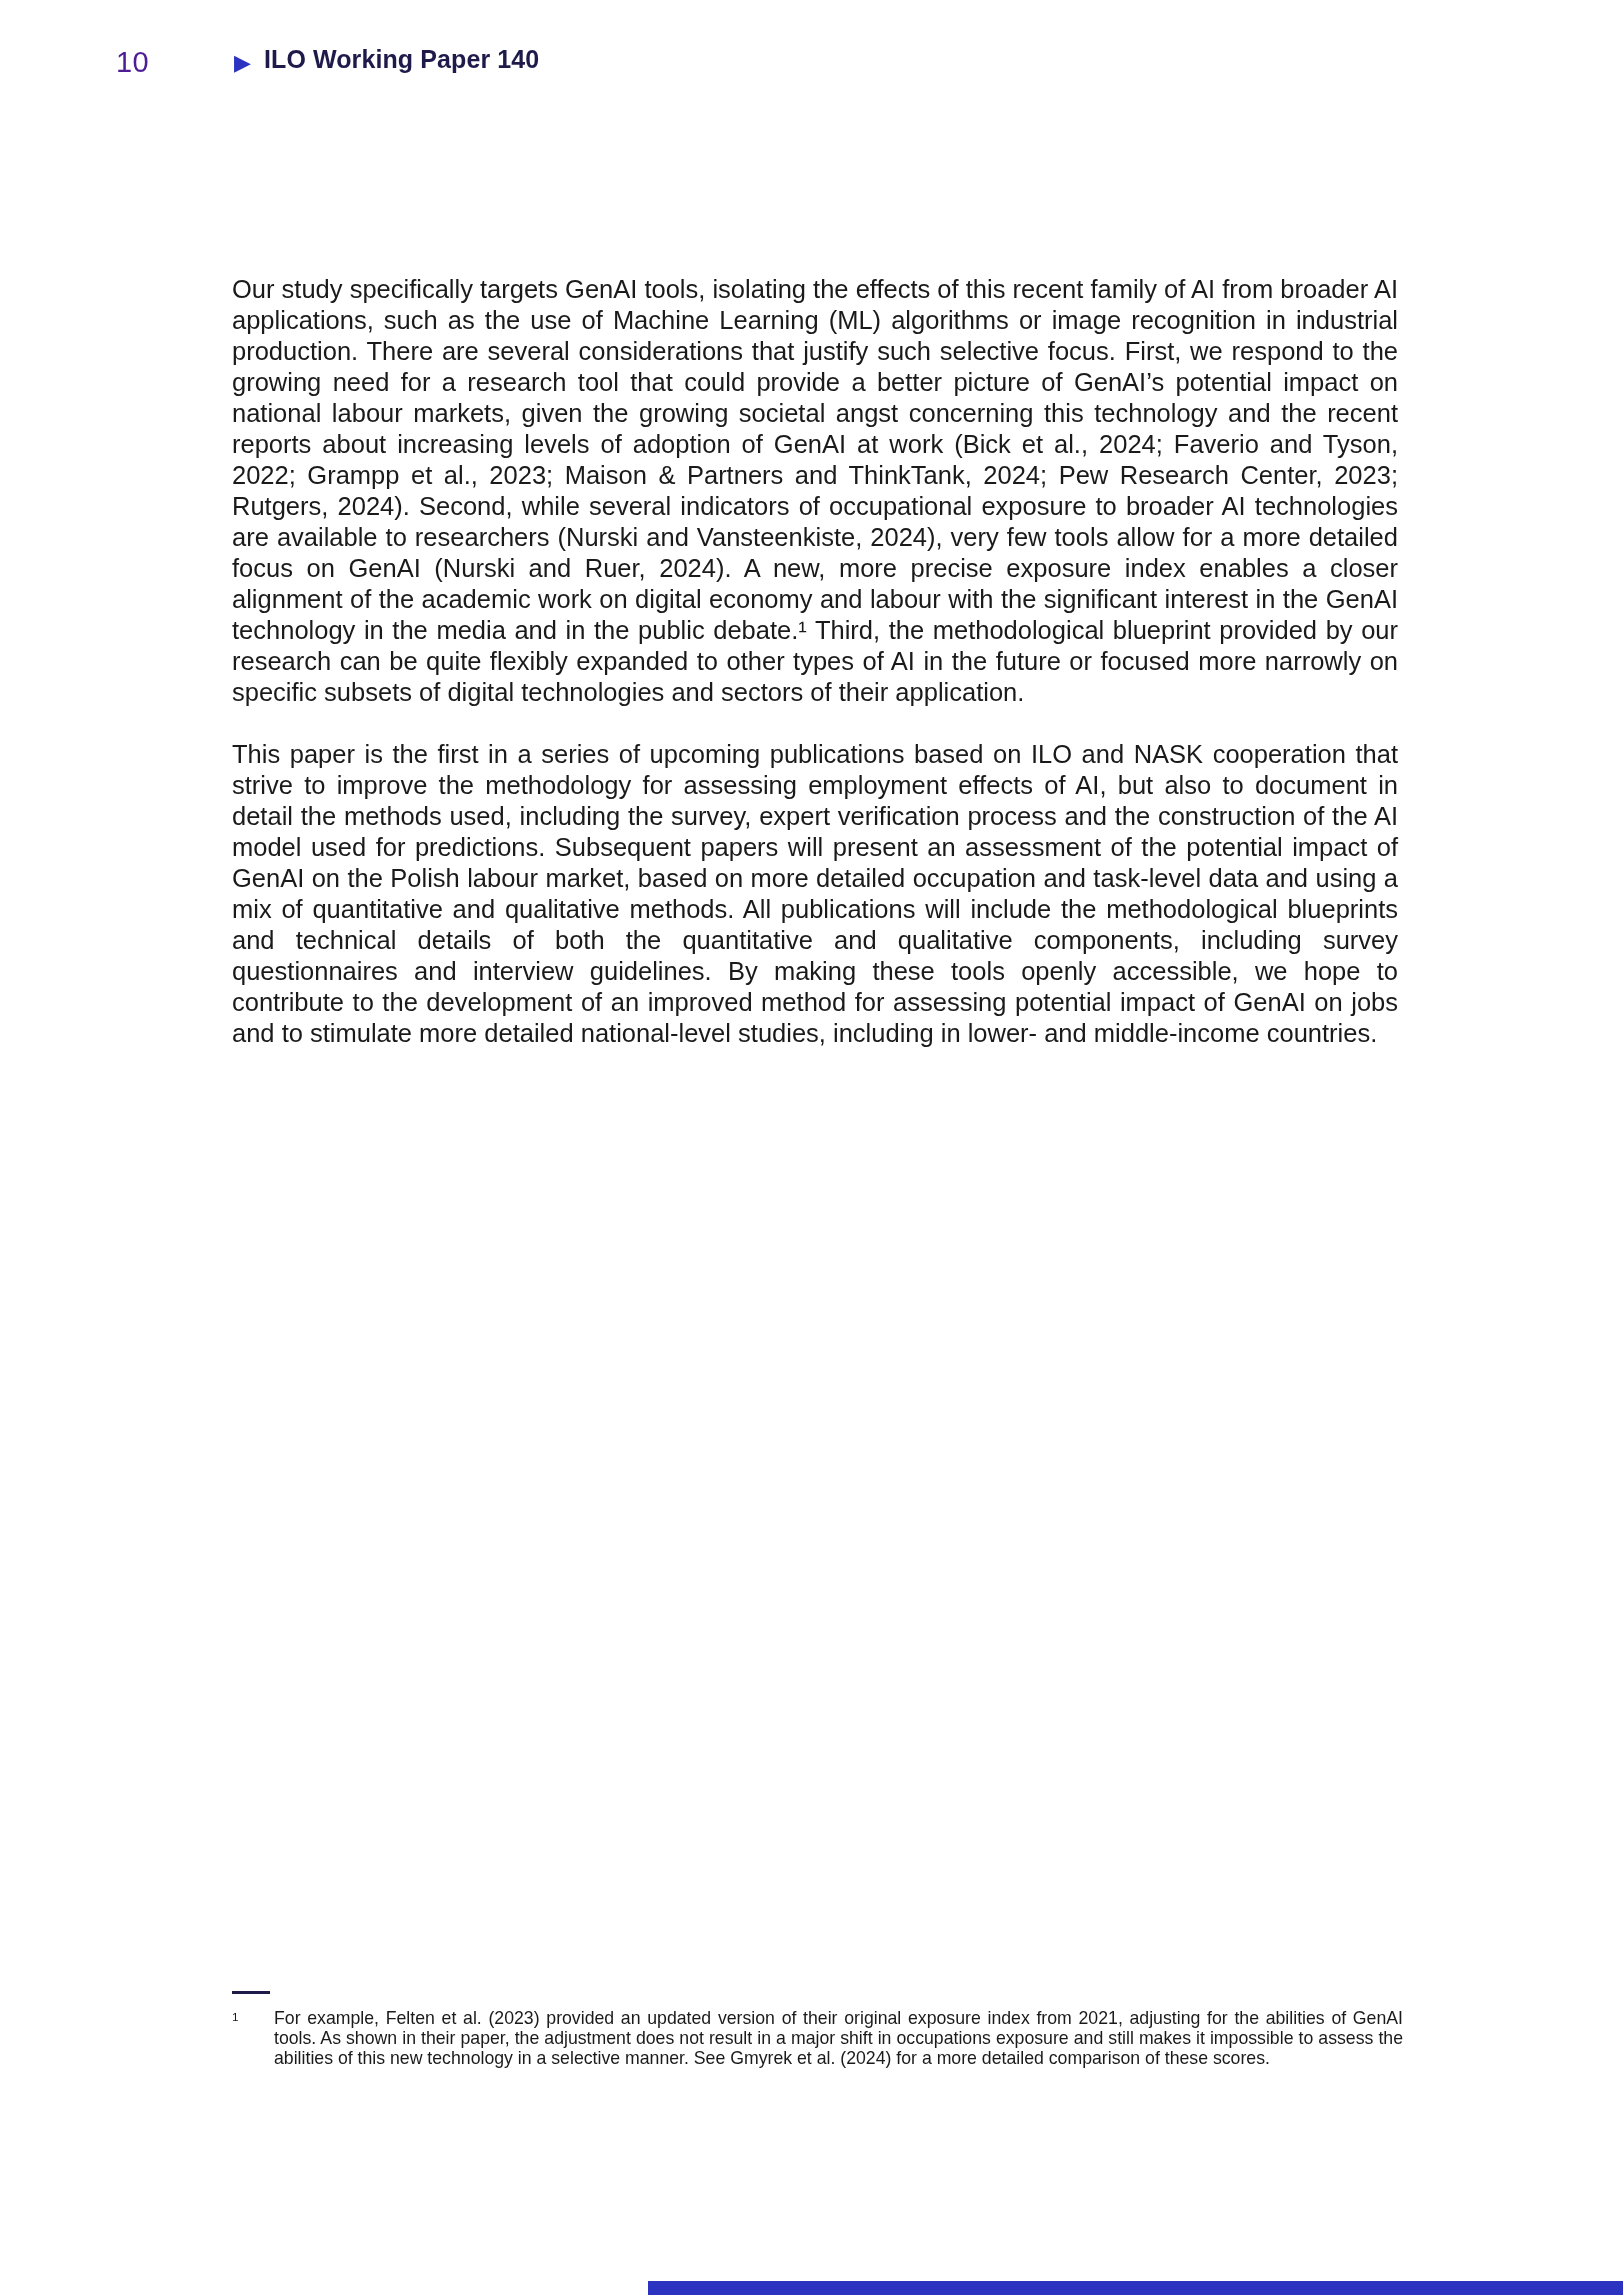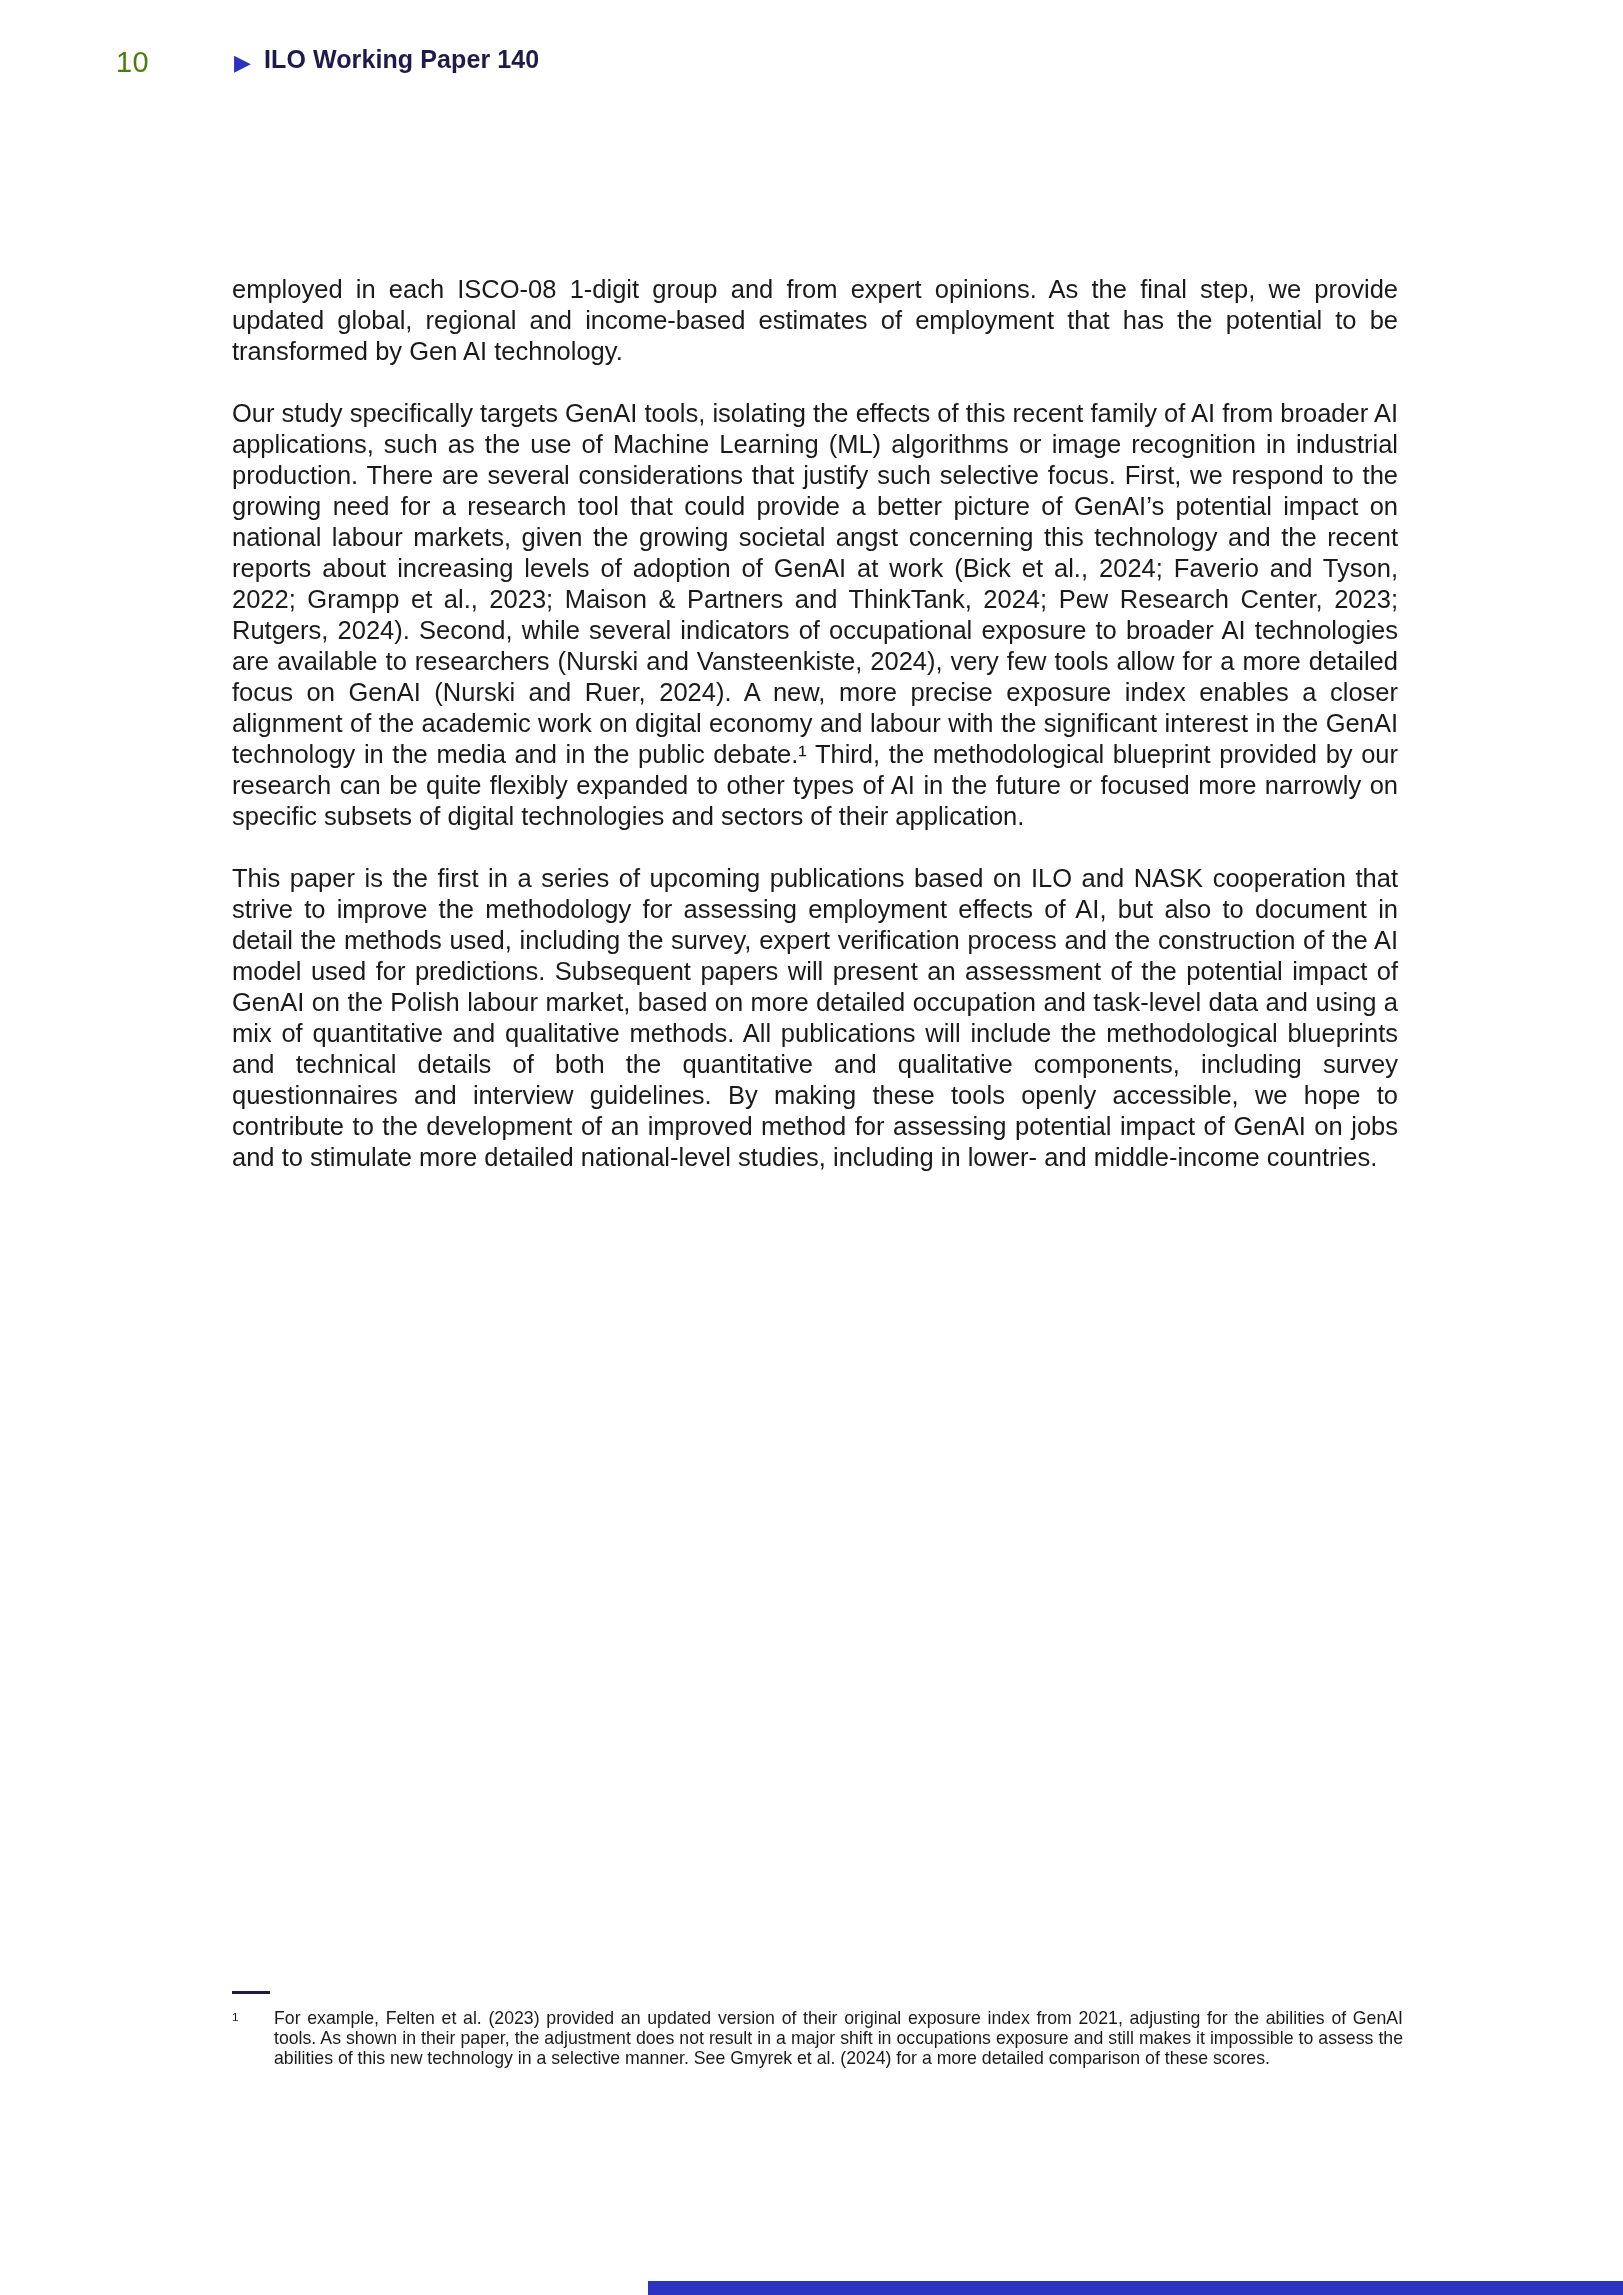--- a/index.html
+++ b/index.html
@@ -22,21 +22,21 @@
     top: 41px;
     left: 0;
     width: 100%;
     height: 46px;
   }
   .page-number {
     position: absolute;
     left: 116px;
     top: 5.2px;
     font-size: 29px;
-    color: #4d7c0f;
+    color: #4c1d95;
     letter-spacing: 0.3px;
   }
   .header-arrow-icon {
     position: absolute;
     left: 234px;
     top: 6.5px;
     font-size: 22px;
     line-height: 29px;
     color: #2d33c1;
   }
@@ -112,21 +112,20 @@
 
 <div class="page">
 
   <header class="page-header">
     <span class="page-number">10</span>
     <span class="header-arrow-icon">▶</span>
     <span class="header-title">ILO Working Paper 140</span>
   </header>
 
   <main class="body-text">
-    <p>employed in each ISCO-08 1-digit group and from expert opinions. As the final step, we provide updated global, regional and income-based estimates of employment that has the potential to be transformed by Gen AI technology.</p>
     <p>Our study specifically targets GenAI tools, isolating the effects of this recent family of AI from broader AI applications, such as the use of Machine Learning (ML) algorithms or image recognition in industrial production. There are several considerations that justify such selective focus. First, we respond to the growing need for a research tool that could provide a better picture of GenAI’s potential impact on national labour markets, given the growing societal angst concerning this technology and the recent reports about increasing levels of adoption of GenAI at work (Bick et al., 2024; Faverio and Tyson, 2022; Grampp et al., 2023; Maison &amp; Partners and ThinkTank, 2024; Pew Research Center, 2023; Rutgers, 2024). Second, while several indicators of occupational exposure to broader AI technologies are available to researchers (Nurski and Vansteenkiste, 2024), very few tools allow for a more detailed focus on GenAI (Nurski and Ruer, 2024). A new, more precise exposure index enables a closer alignment of the academic work on digital economy and labour with the significant interest in the GenAI technology in the media and in the public debate.¹ Third, the methodological blueprint provided by our research can be quite flexibly expanded to other types of AI in the future or focused more narrowly on specific subsets of digital technologies and sectors of their application.</p>
     <p>This paper is the first in a series of upcoming publications based on ILO and NASK cooperation that strive to improve the methodology for assessing employment effects of AI, but also to document in detail the methods used, including the survey, expert verification process and the construction of the AI model used for predictions. Subsequent papers will present an assessment of the potential impact of GenAI on the Polish labour market, based on more detailed occupation and task-level data and using a mix of quantitative and qualitative methods. All publications will include the methodological blueprints and technical details of both the quantitative and qualitative components, including survey questionnaires and interview guidelines. By making these tools openly accessible, we hope to contribute to the development of an improved method for assessing potential impact of GenAI on jobs and to stimulate more detailed national-level studies, including in lower- and middle-income countries.</p>
   </main>
 
   <footer class="footnote-area">
     <div class="footnote-rule"></div>
     <div class="footnote">
       <span class="footnote-marker">1</span>
       <span class="footnote-text">For example, Felten et al. (2023) provided an updated version of their original exposure index from 2021, adjusting for the abilities of GenAI tools. As shown in their paper, the adjustment does not result in a major shift in occupations exposure and still makes it impossible to assess the abilities of this new technology in a selective manner. See Gmyrek et al. (2024) for a more detailed comparison of these scores.</span>
     </div>

